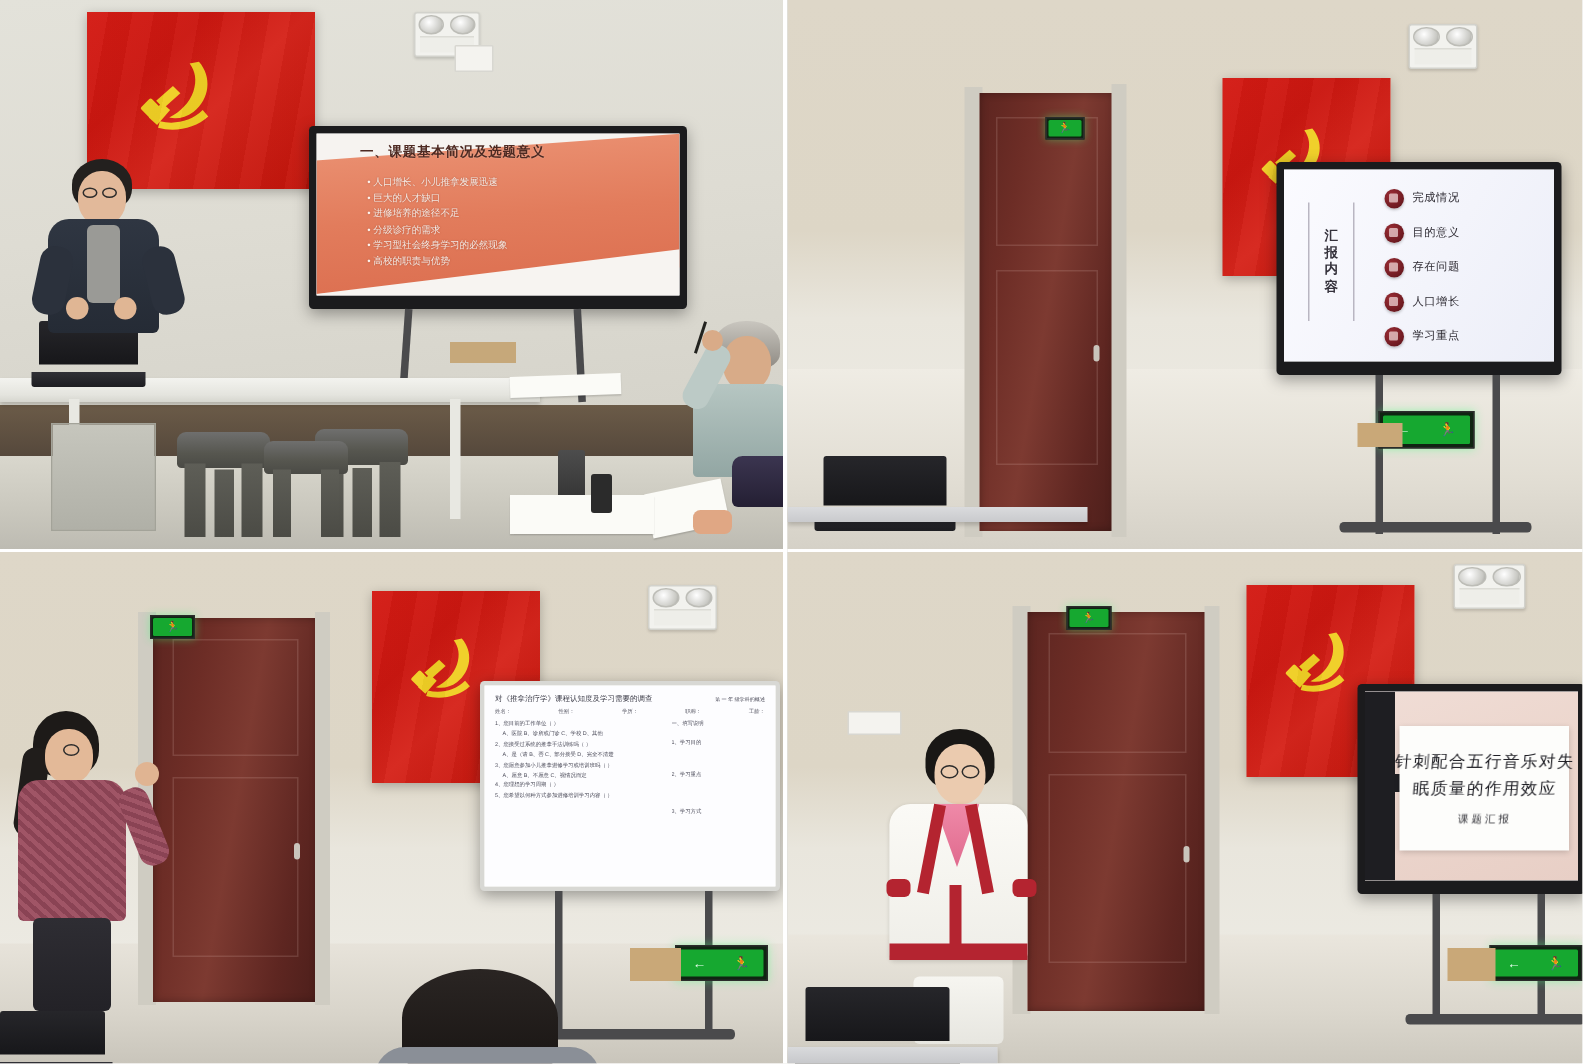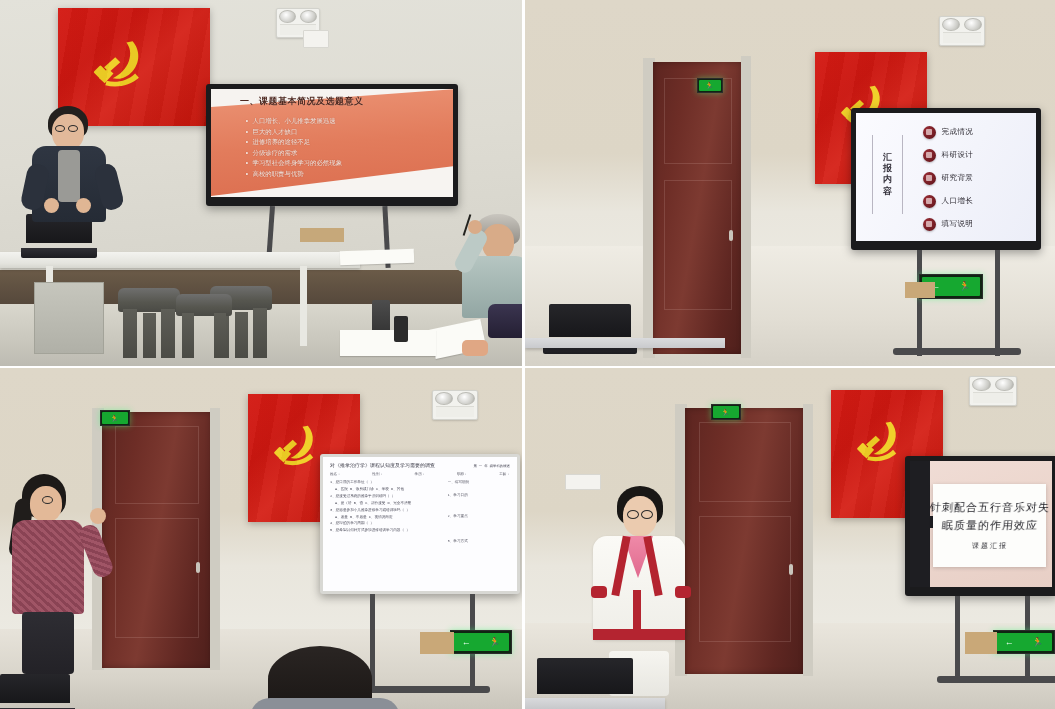--- a/index.html
+++ b/index.html
@@ -198,21 +198,21 @@
 
   
   .person{ position:absolute; }
   .head{ position:absolute; border-radius:48% 48% 45% 45%; }
   .hair{ position:absolute; }
   .torso{ position:absolute; }
   .arm{ position:absolute; }
   .leg2{ position:absolute; }
   .glasses{ position:absolute; border:1px solid #2c2c2c; border-radius:50%; }
 
-  .blurtext{ filter: blur(.25px); font-family: Liberation Mono, monospace; }
+  .blurtext{ filter: blur(.25px); }
   .papers{ position:absolute; background:#fbfbf7; box-shadow:0 1px 1px rgba(0,0,0,.15); }
   .cup{ position:absolute; background: linear-gradient(180deg,#4d4d4d,#2e2e2e); border-radius:2px; }
   .bag{ position:absolute; background: linear-gradient(180deg,#3b3550,#241f33); border-radius:7px 7px 4px 4px; }
 </style>
 </head>
 <body>
 
 <div id="collage">
 
   <div class="panel p1">
@@ -373,39 +373,39 @@
             <div class="row">
               <span class="bullet">
                   <i></i>
                 </span>
               <span class="rtxt">完成情况</span>
             </div>
             <div class="row">
               <span class="bullet">
                   <i></i>
                 </span>
-              <span class="rtxt">科研设计</span>
+              <span class="rtxt">目的意义</span>
             </div>
             <div class="row">
               <span class="bullet">
                   <i></i>
                 </span>
-              <span class="rtxt">研究背景</span>
+              <span class="rtxt">存在问题</span>
             </div>
             <div class="row">
               <span class="bullet">
                   <i></i>
                 </span>
               <span class="rtxt">人口增长</span>
             </div>
             <div class="row">
               <span class="bullet">
                   <i></i>
                 </span>
-              <span class="rtxt">填写说明</span>
+              <span class="rtxt">学习重点</span>
             </div>
           </div>
         </div>
       </div>
     </div>
     <div class="tv-stand" style="left:392px;top:250px;width:5px;height:106px;"></div>
     <div class="tv-stand" style="left:470px;top:250px;width:5px;height:106px;"></div>
     <div class="tv-stand" style="left:368px;top:348px;width:128px;height:7px;border-radius:3px;"></div>
 
     <div class="exit" style="left:394px;top:274px;width:64px;height:25px;">

